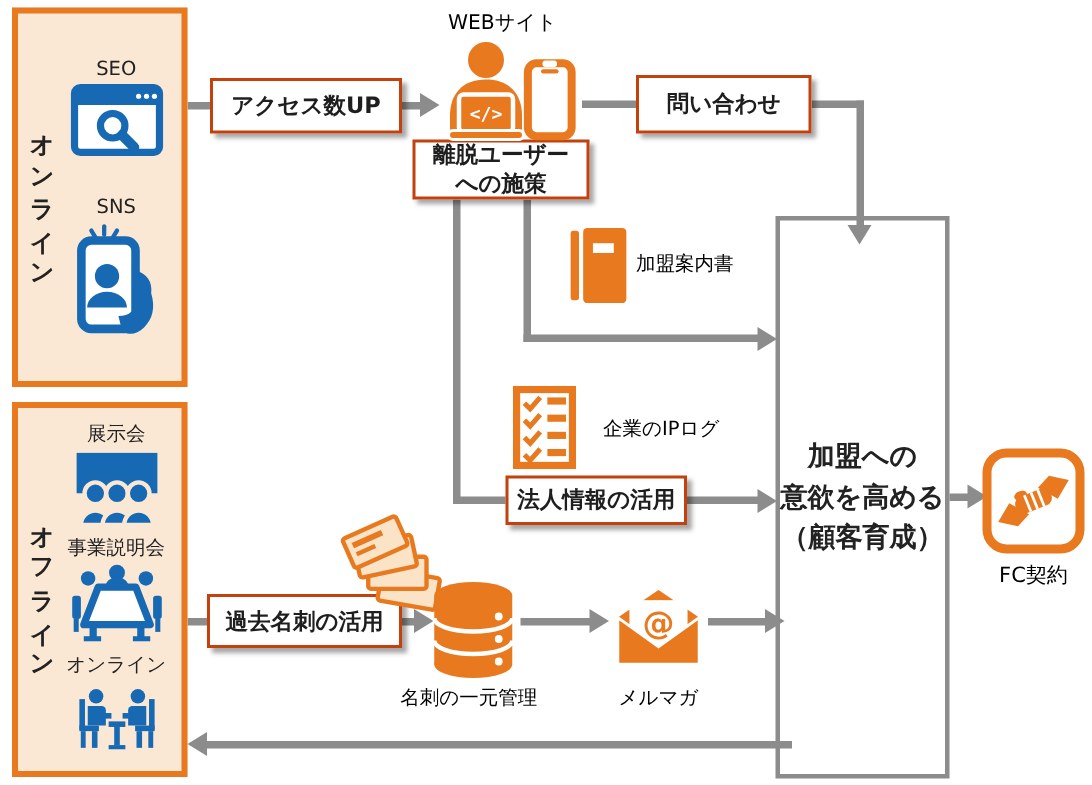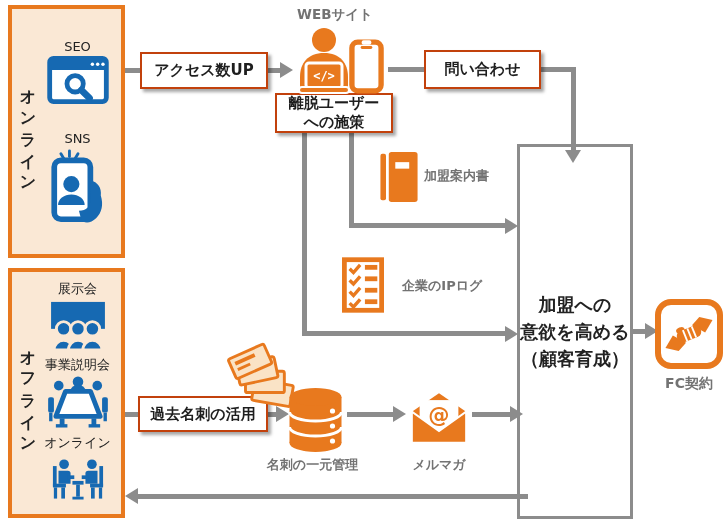--- a/index.html
+++ b/index.html
@@ -38,21 +38,21 @@
     position:absolute;left:655px;top:299px;width:68px;height:70px;
     background:#fff;border:6px solid #E8791E;border-radius:16px;
     display:flex;align-items:center;justify-content:center;
   }
   
   .hline,.vline{position:absolute;background:#8c8c8c;}
   .arrow-r{position:absolute;width:0;height:0;border-top:8px solid transparent;border-bottom:8px solid transparent;border-left:13px solid #8c8c8c;}
   .arrow-l{position:absolute;width:0;height:0;border-top:8px solid transparent;border-bottom:8px solid transparent;border-right:13px solid #8c8c8c;}
   .arrow-d{position:absolute;width:0;height:0;border-left:8px solid transparent;border-right:8px solid transparent;border-top:13px solid #8c8c8c;}
   
-  .caption{position:absolute;font-size:13px;color:#737373;font-weight:bold;}
+  .caption{position:absolute;font-size:13px;color:#000000;}
   .caption.center{text-align:center;}
   svg{display:block;overflow:visible;}
 </style>
 </head>
 <body>
 
 <div id="canvas">
 
   <div id="goal-box">
     <div class="goal-text">
@@ -98,20 +98,23 @@
 
   <div class="wbox" style="left:140px;top:52px;width:128px;height:37px;">
     <span>アクセス数UP</span>
   </div>
   <div class="wbox" style="left:424px;top:50px;width:117px;height:39px;">
     <span>問い合わせ</span>
   </div>
   <div class="wbox" style="left:275px;top:93px;width:118px;height:40px;">
     <span>離脱ユーザー</span>
     <span>への施策</span>
+  </div>
+  <div class="wbox" style="left:337px;top:317px;width:121px;height:33px;">
+    <span>法人情報の活用</span>
   </div>
   <div class="wbox" style="left:138px;top:396px;width:130px;height:36px;">
     <span>過去名刺の活用</span>
   </div>
 
   <div class="channel" style="top:5px;height:253px;">
     <div class="vert-label">オンライン</div>
     <div class="ch-inner">
       <div class="ch-item">
         <span class="cap">SEO</span>

